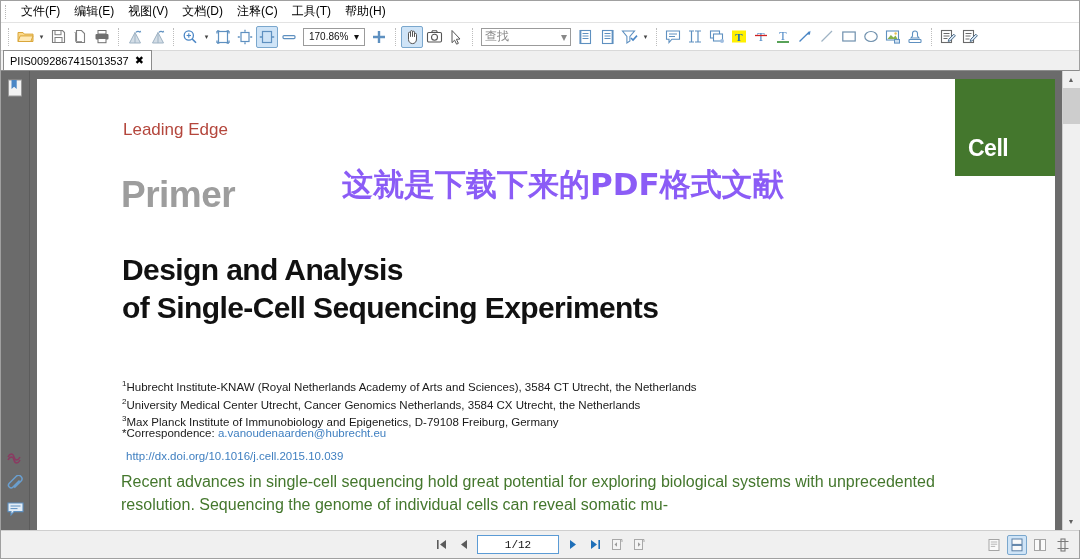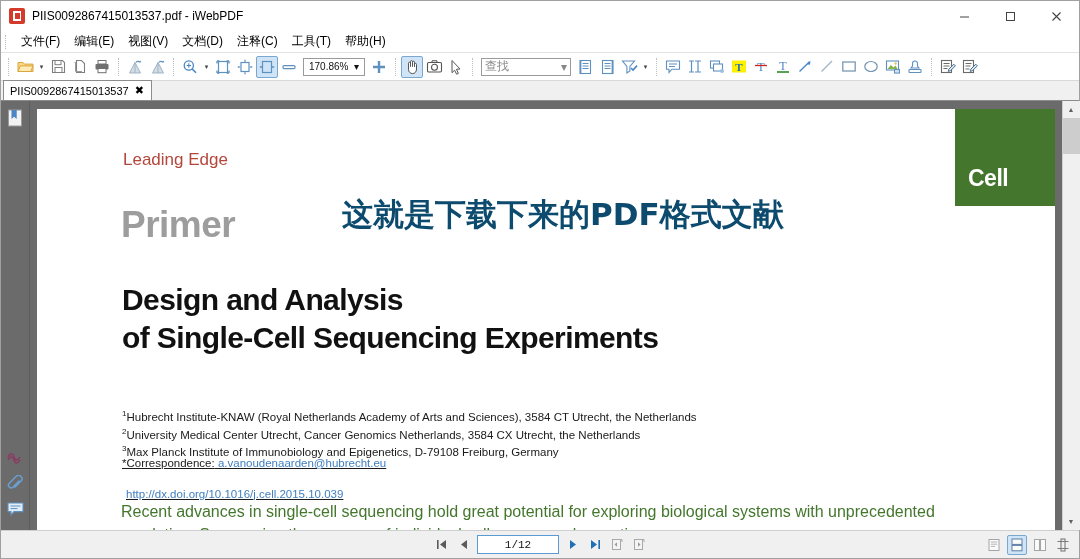--- a/index.html
+++ b/index.html
@@ -175,21 +175,21 @@
     font-size: 17px; color: #b4463c; font-weight: normal;
   }
   .primer {
     position: absolute; left: 84px; top: 59px;
     font-size: 37px; color: #9d9d9d; font-weight: bold;
     letter-spacing: -0.5px;
     margin-top: 36px;
   }
   .overlay-red {
     position: absolute; left: 305px; top: 85px;
-    font-size: 31px; font-weight: bold; color: #0c4a6e;
+    font-size: 31px; font-weight: bold; color: #8b5cf6;
     font-family: "DejaVu Sans", sans-serif;
     letter-spacing: 0px;
     white-space: nowrap;
   }
   .doc-title {
     position: absolute; left: 85px; top: 172px;
     font-size: 30px; font-weight: bold; color: #111;
     line-height: 1.28; letter-spacing: -0.6px;
   }
   .authors {
@@ -198,24 +198,24 @@
     white-space: nowrap;
   }
   .authors sup { font-size: 8.5px; font-weight: normal; color: #3f7fc0; }
   .affils {
     position: absolute; left: 85px; top: 299px;
     font-size: 11.5px; color: #1a1a1a; line-height: 1.38;
   }
   .affils sup { font-size: 8px; }
   .corr {
     position: absolute; left: 85px; top: 346px;
-    font-size: 11.5px; color: #1a1a1a; line-height: 1.45; text-decoration: underline;
+    font-size: 11.5px; color: #1a1a1a; line-height: 1.45;
   }
   .corr a, .link { color: #3f7fc0; text-decoration: none; }
-  .doi { display: block; margin-left: 4px; margin-top: 14px; }
+  .doi { display: block; margin-left: 4px; margin-top: 6px; }
   .watermark {
     position: absolute; right: 30px; top: 358px;
     font-size: 21px; font-weight: bold; color: #31a7ee;
     letter-spacing: 4px;
     white-space: nowrap;
     font-family: "DejaVu Sans", sans-serif;
   }
   .abstract {
     position: absolute; left: 84px; top: 392px; right: 42px;
     font-size: 16px; color: #44772d; line-height: 1.42;
@@ -272,42 +272,20 @@
   }
   .view-btn.active {
     background: #cfe4f7; border: 1px solid #7aa7cd; border-radius: 2px;
   }
 </style>
 </head>
 <body>
 
 <div id="app">
 
-  <div class="titlebar">
-    <div class="app-icon"></div>
-    <div class="title-text">PIIS0092867415013537.pdf - iWebPDF</div>
-    <div class="win-controls">
-      <div class="win-btn">
-        <svg width="11" height="11" viewBox="0 0 11 11">
-            <line x1="1" y1="6" x2="10" y2="6" stroke="#444" stroke-width="1"></line>
-          </svg>
-      </div>
-      <div class="win-btn">
-        <svg width="11" height="11" viewBox="0 0 11 11">
-            <rect x="1.5" y="1.5" width="8" height="8" fill="none" stroke="#444" stroke-width="1"></rect>
-          </svg>
-      </div>
-      <div class="win-btn">
-        <svg width="11" height="11" viewBox="0 0 11 11">
-            <line x1="1.5" y1="1.5" x2="9.5" y2="9.5" stroke="#444" stroke-width="1.1"></line>
-            <line x1="9.5" y1="1.5" x2="1.5" y2="9.5" stroke="#444" stroke-width="1.1"></line>
-          </svg>
-      </div>
-    </div>
-  </div>
 
   <div class="menubar">
     <div class="menu-grip"></div>
     <div class="menu-item">文件(F)</div>
     <div class="menu-item">编辑(E)</div>
     <div class="menu-item">视图(V)</div>
     <div class="menu-item">文档(D)</div>
     <div class="menu-item">注释(C)</div>
     <div class="menu-item">工具(T)</div>
     <div class="menu-item">帮助(H)</div>

